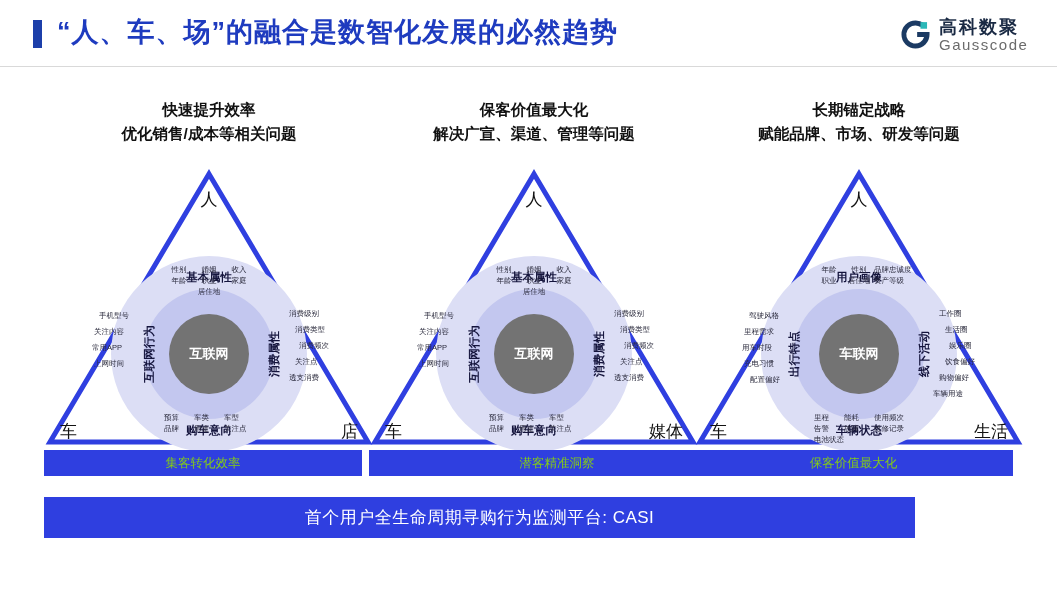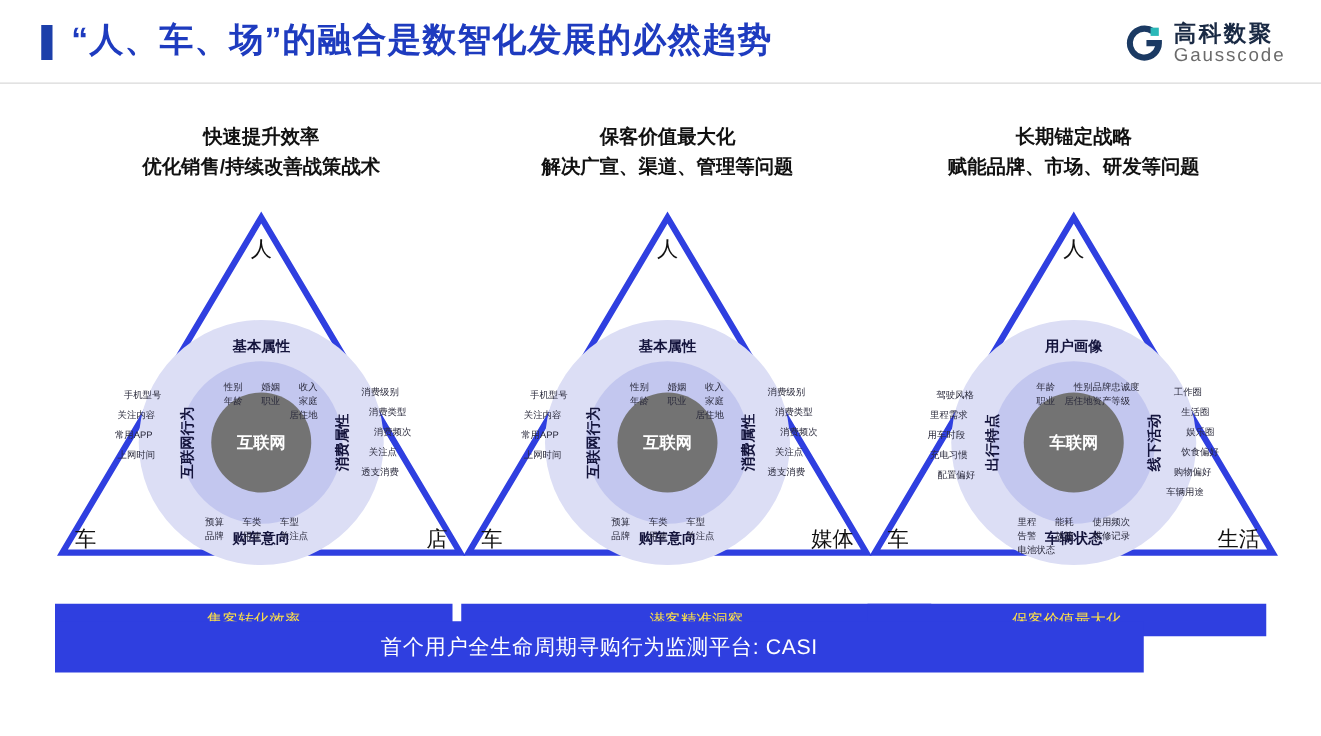--- a/index.html
+++ b/index.html
@@ -193,22 +193,21 @@
     position: absolute;
     font-size: 7.5px;
     color: #2a2a3c;
     line-height: 11px;
     white-space: nowrap;
   }
   .sat-top {
     left: 50%;
     top: 104px;
     transform: translateX(-50%);
-    text-align: right;
-    margin-top: 40px;
+    text-align: center;
   }
   .sat-top .row span { display: inline-block; width: 30px; }
   .sat-bottom {
     left: 50%;
     top: 252px;
     transform: translateX(-50%);
     text-align: left;
   }
   .sat-bottom .row span { display: inline-block; width: 30px; }
   .sat-left {
@@ -238,26 +237,25 @@
   .sat-right div:nth-child(4) { margin-left: 0px; }
   .sat-right div:nth-child(5) { margin-left: -6px; }
   .sat-right div:nth-child(6) { margin-left: -12px; }
 
   
   .result-bar {
     position: absolute;
     top: 450px;
     height: 26px;
     background: #2f3fe0;
-    color: #fde047;
+    color: #84cc16;
     font-size: 12.5px;
     display: flex;
     align-items: center;
     justify-content: center;
-    margin-top: 33px;
   }
 
   
   #footer-bar {
     position: absolute;
     left: 44px;
     top: 497px;
     width: 871px;
     height: 41px;
     background: #2f3fe0;
@@ -282,21 +280,21 @@
     <div id="logo-text-cn">高科数聚</div>
     <div id="logo-text-en">Gausscode</div>
   </div>
 
   <div id="page-title">“人、车、场”的融合是数智化发展的必然趋势</div>
 </div>
 <div id="header-rule"></div>
 
 <div class="col-heading" style="left:44px;">
   <span>快速提升效率</span>
-  <span class="l2">优化销售/持续改善战策战术</span>
+  <span class="l2">优化销售/成本等相关问题</span>
 </div>
 
 <div class="panel" style="left:44px;">
   <svg class="tri-svg" width="330" height="288" viewBox="0 0 330 288">
     <polygon points="165,14 324,282 6,282" fill="none" stroke="#2f3fe0" stroke-width="5"></polygon>
   </svg>
 
   <div class="rings">
     <div class="ring-outer"></div>
     <div class="ring-mid"></div>

